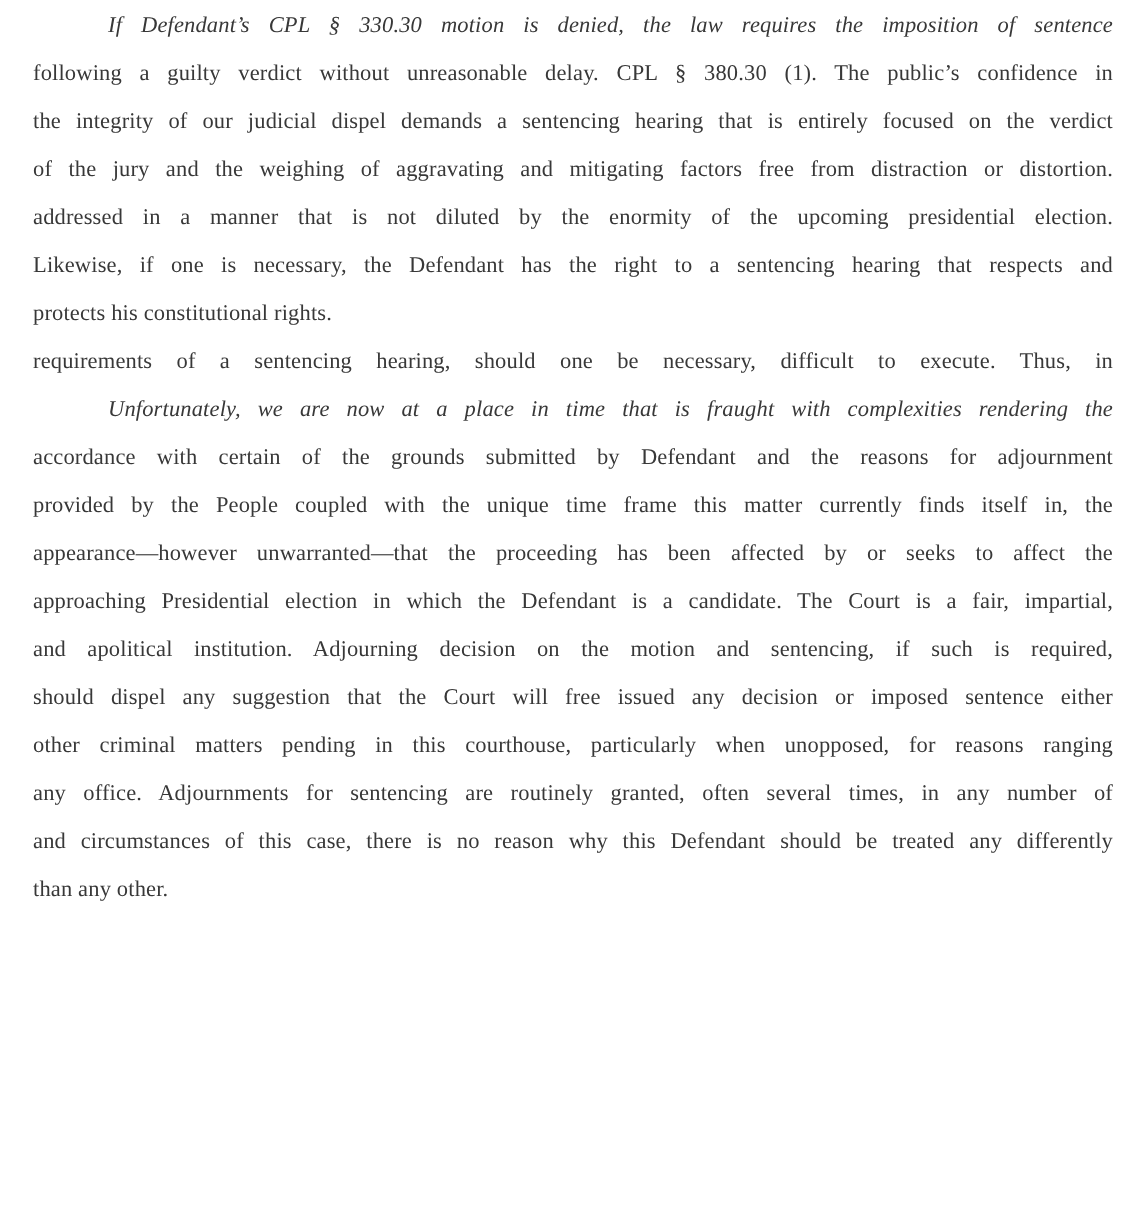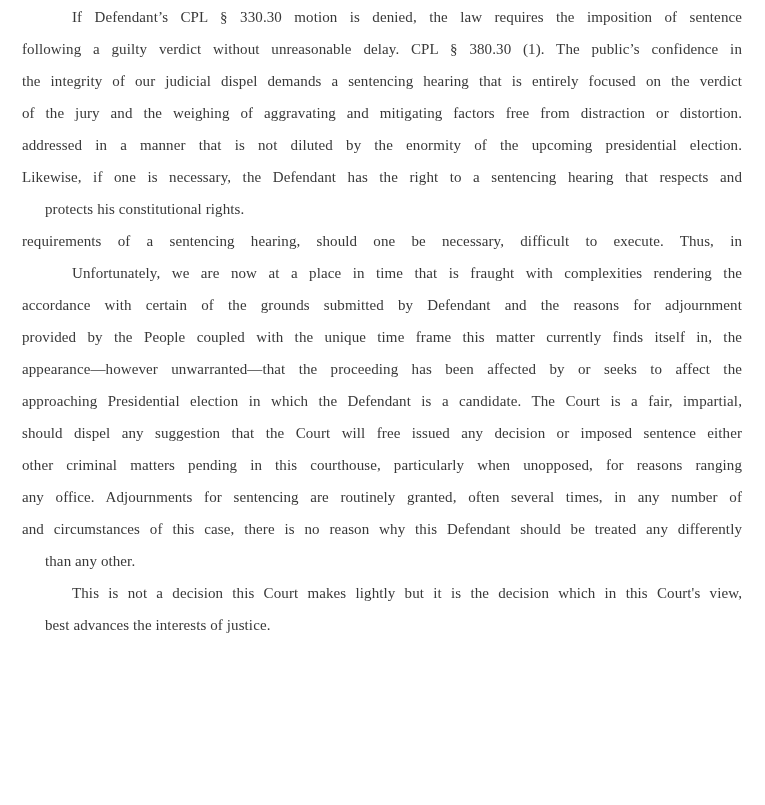--- a/index.html
+++ b/index.html
@@ -30,24 +30,24 @@
   .line {
     height: 32px;
     line-height: 32px;
     text-align: justify;
     text-align-last: justify;
     overflow: hidden;
     white-space: normal;
   }
   .line.first {
     text-indent: 50px;
+    font-style: italic;
   }
   .line.last {
     text-align-last: left;
-    margin-left: 23px;
   }
 </style>
 </head>
 <body>
 
 <div class="page">
 
   <div class="para">
     <div class="line first">If Defendant’s CPL § 330.30 motion is denied, the law requires the imposition of sentence</div>
     <div class="line">following a guilty verdict without unreasonable delay. CPL § 380.30 (1). The public’s confidence in</div>
@@ -58,25 +58,22 @@
     <div class="line last">protects his constitutional rights.</div>
   </div>
 
   <div class="para">
     <div class="line">requirements of a sentencing hearing, should one be necessary, difficult to execute. Thus, in</div>
     <div class="line first">Unfortunately, we are now at a place in time that is fraught with complexities rendering the</div>
     <div class="line">accordance with certain of the grounds submitted by Defendant and the reasons for adjournment</div>
     <div class="line">provided by the People coupled with the unique time frame this matter currently finds itself in, the</div>
     <div class="line">appearance—however unwarranted—that the proceeding has been affected by or seeks to affect the</div>
     <div class="line">approaching Presidential election in which the Defendant is a candidate. The Court is a fair, impartial,</div>
+    <div class="line">and apolitical institution. Adjourning decision on the motion and sentencing, if such is required,</div>
     <div class="line">should dispel any suggestion that the Court will free issued any decision or imposed sentence either</div>
     <div class="line">other criminal matters pending in this courthouse, particularly when unopposed, for reasons ranging</div>
     <div class="line">any office. Adjournments for sentencing are routinely granted, often several times, in any number of</div>
     <div class="line">and circumstances of this case, there is no reason why this Defendant should be treated any differently</div>
     <div class="line last">than any other.</div>
   </div>
 
-  <div class="para">
-    <div class="line first">This is not a decision this Court makes lightly but it is the decision which in this Court's view,</div>
-    <div class="line last">best advances the interests of justice.</div>
-  </div>
 
 </div>
 
 </body></html>

